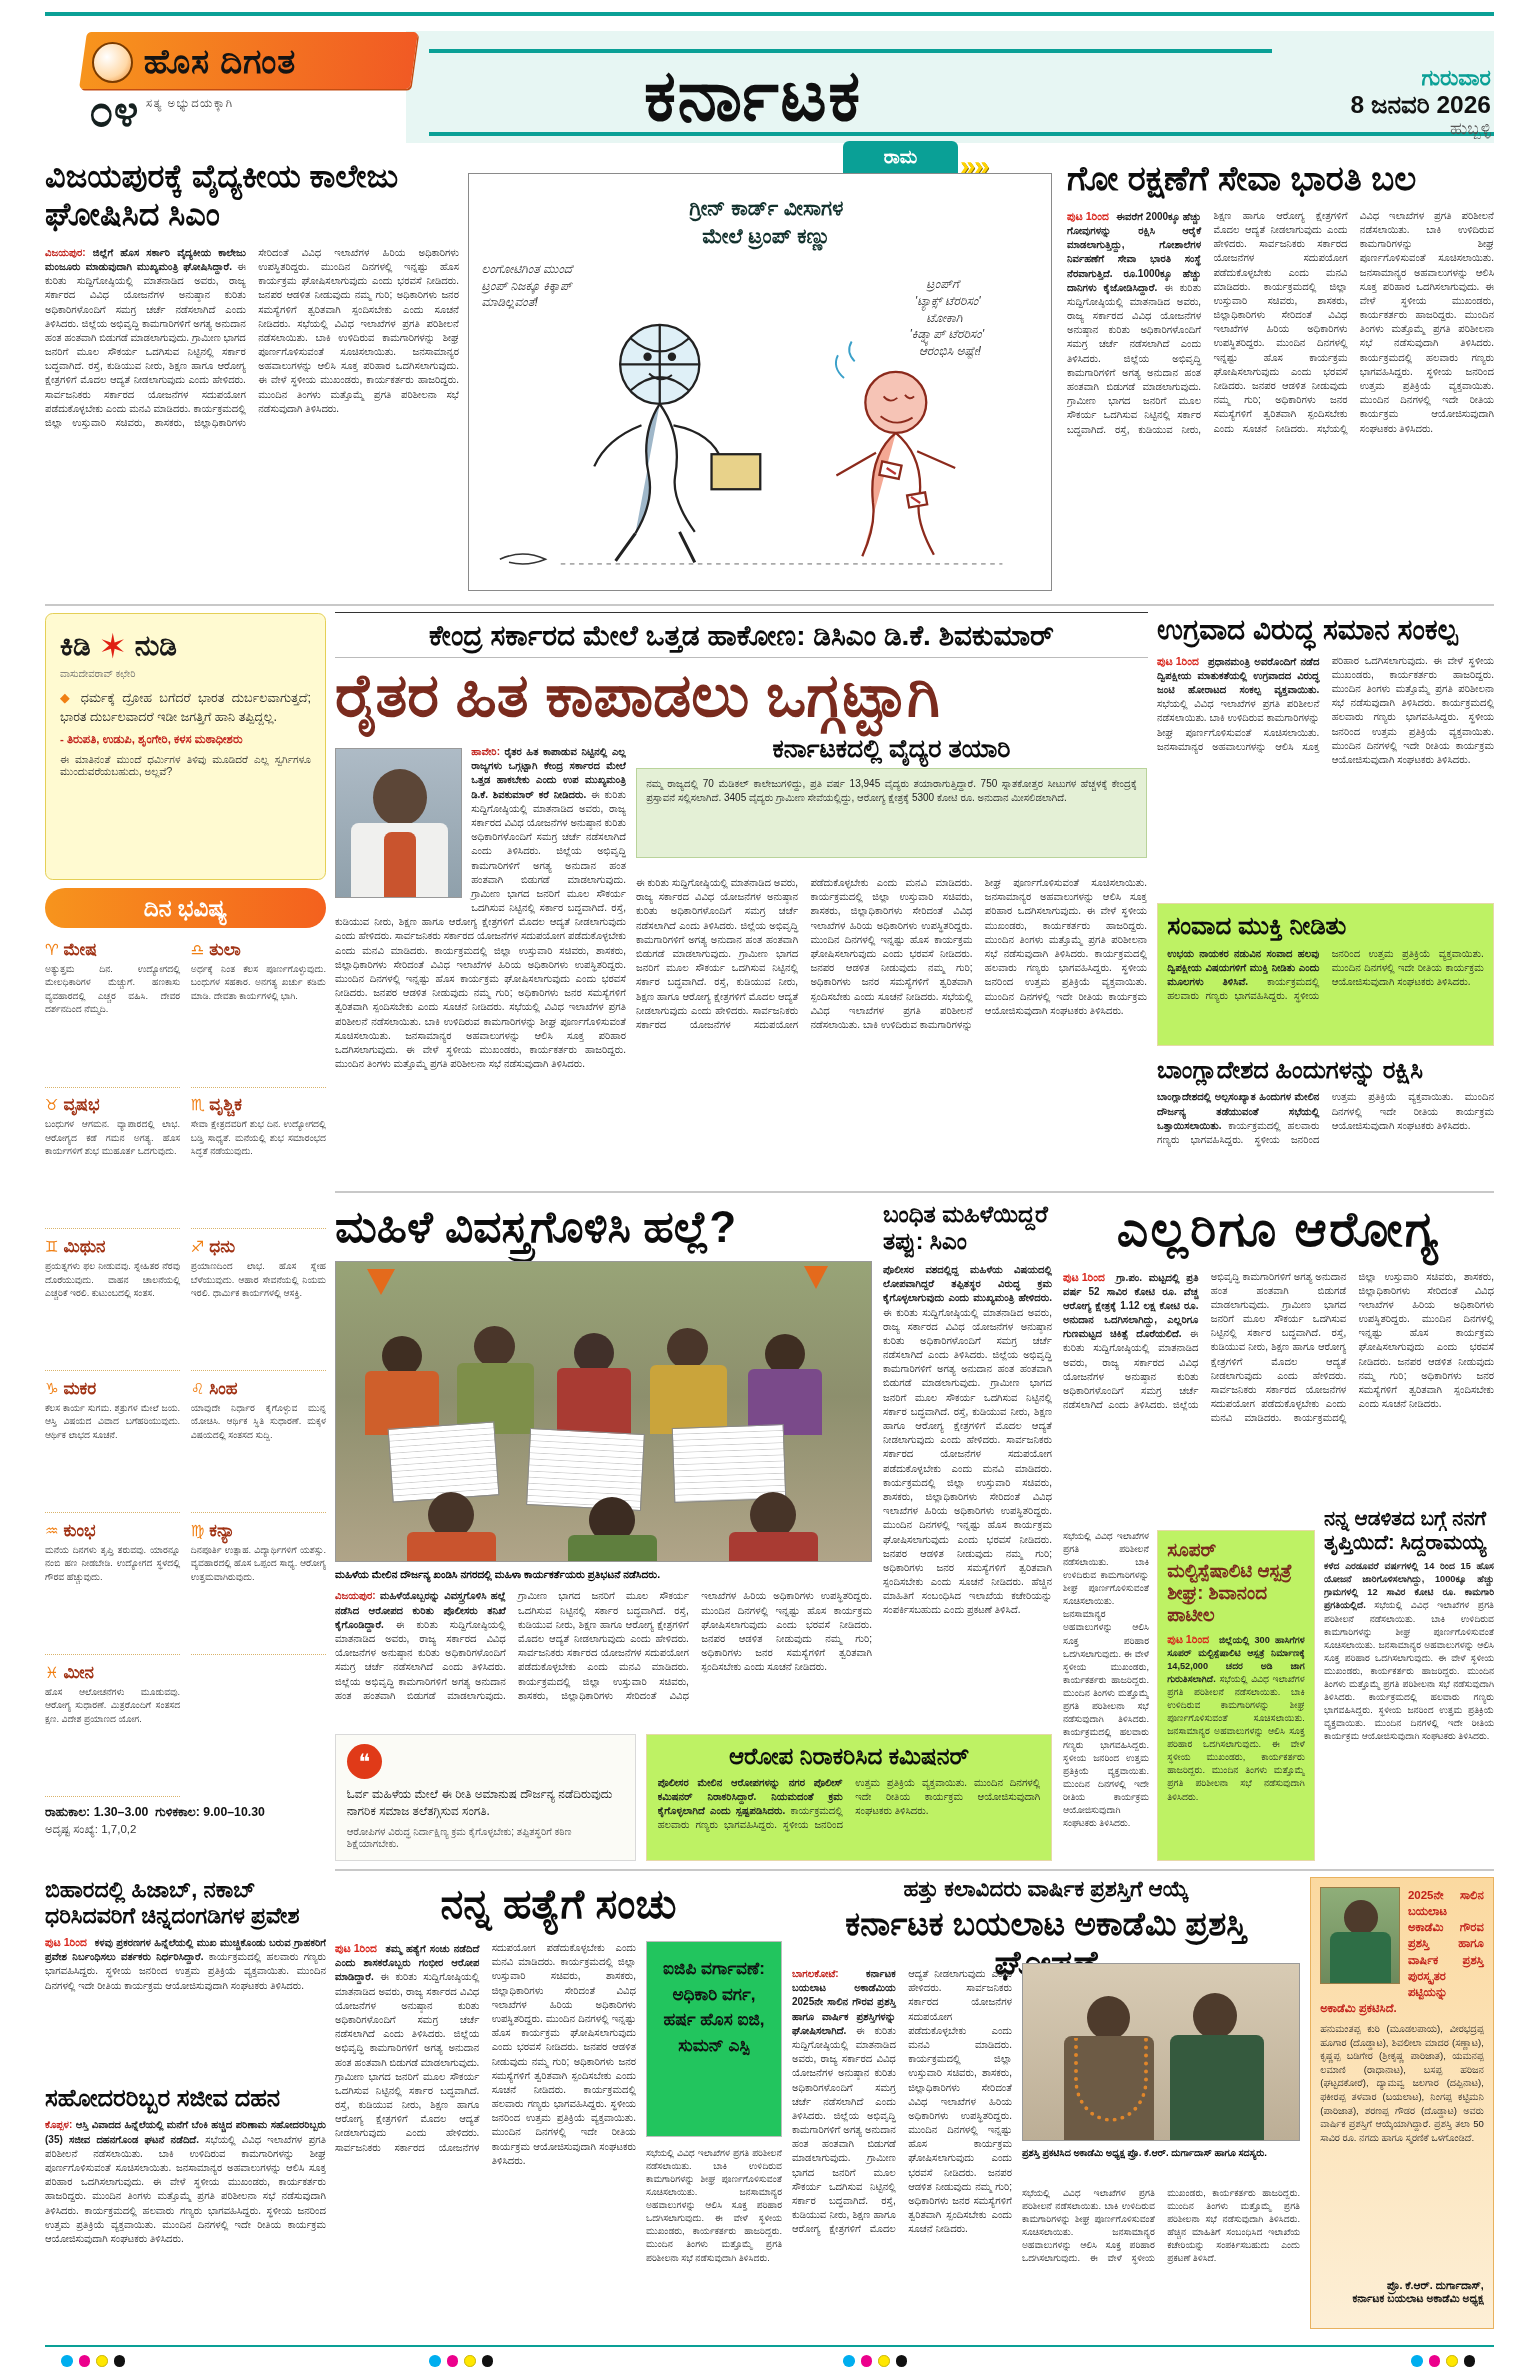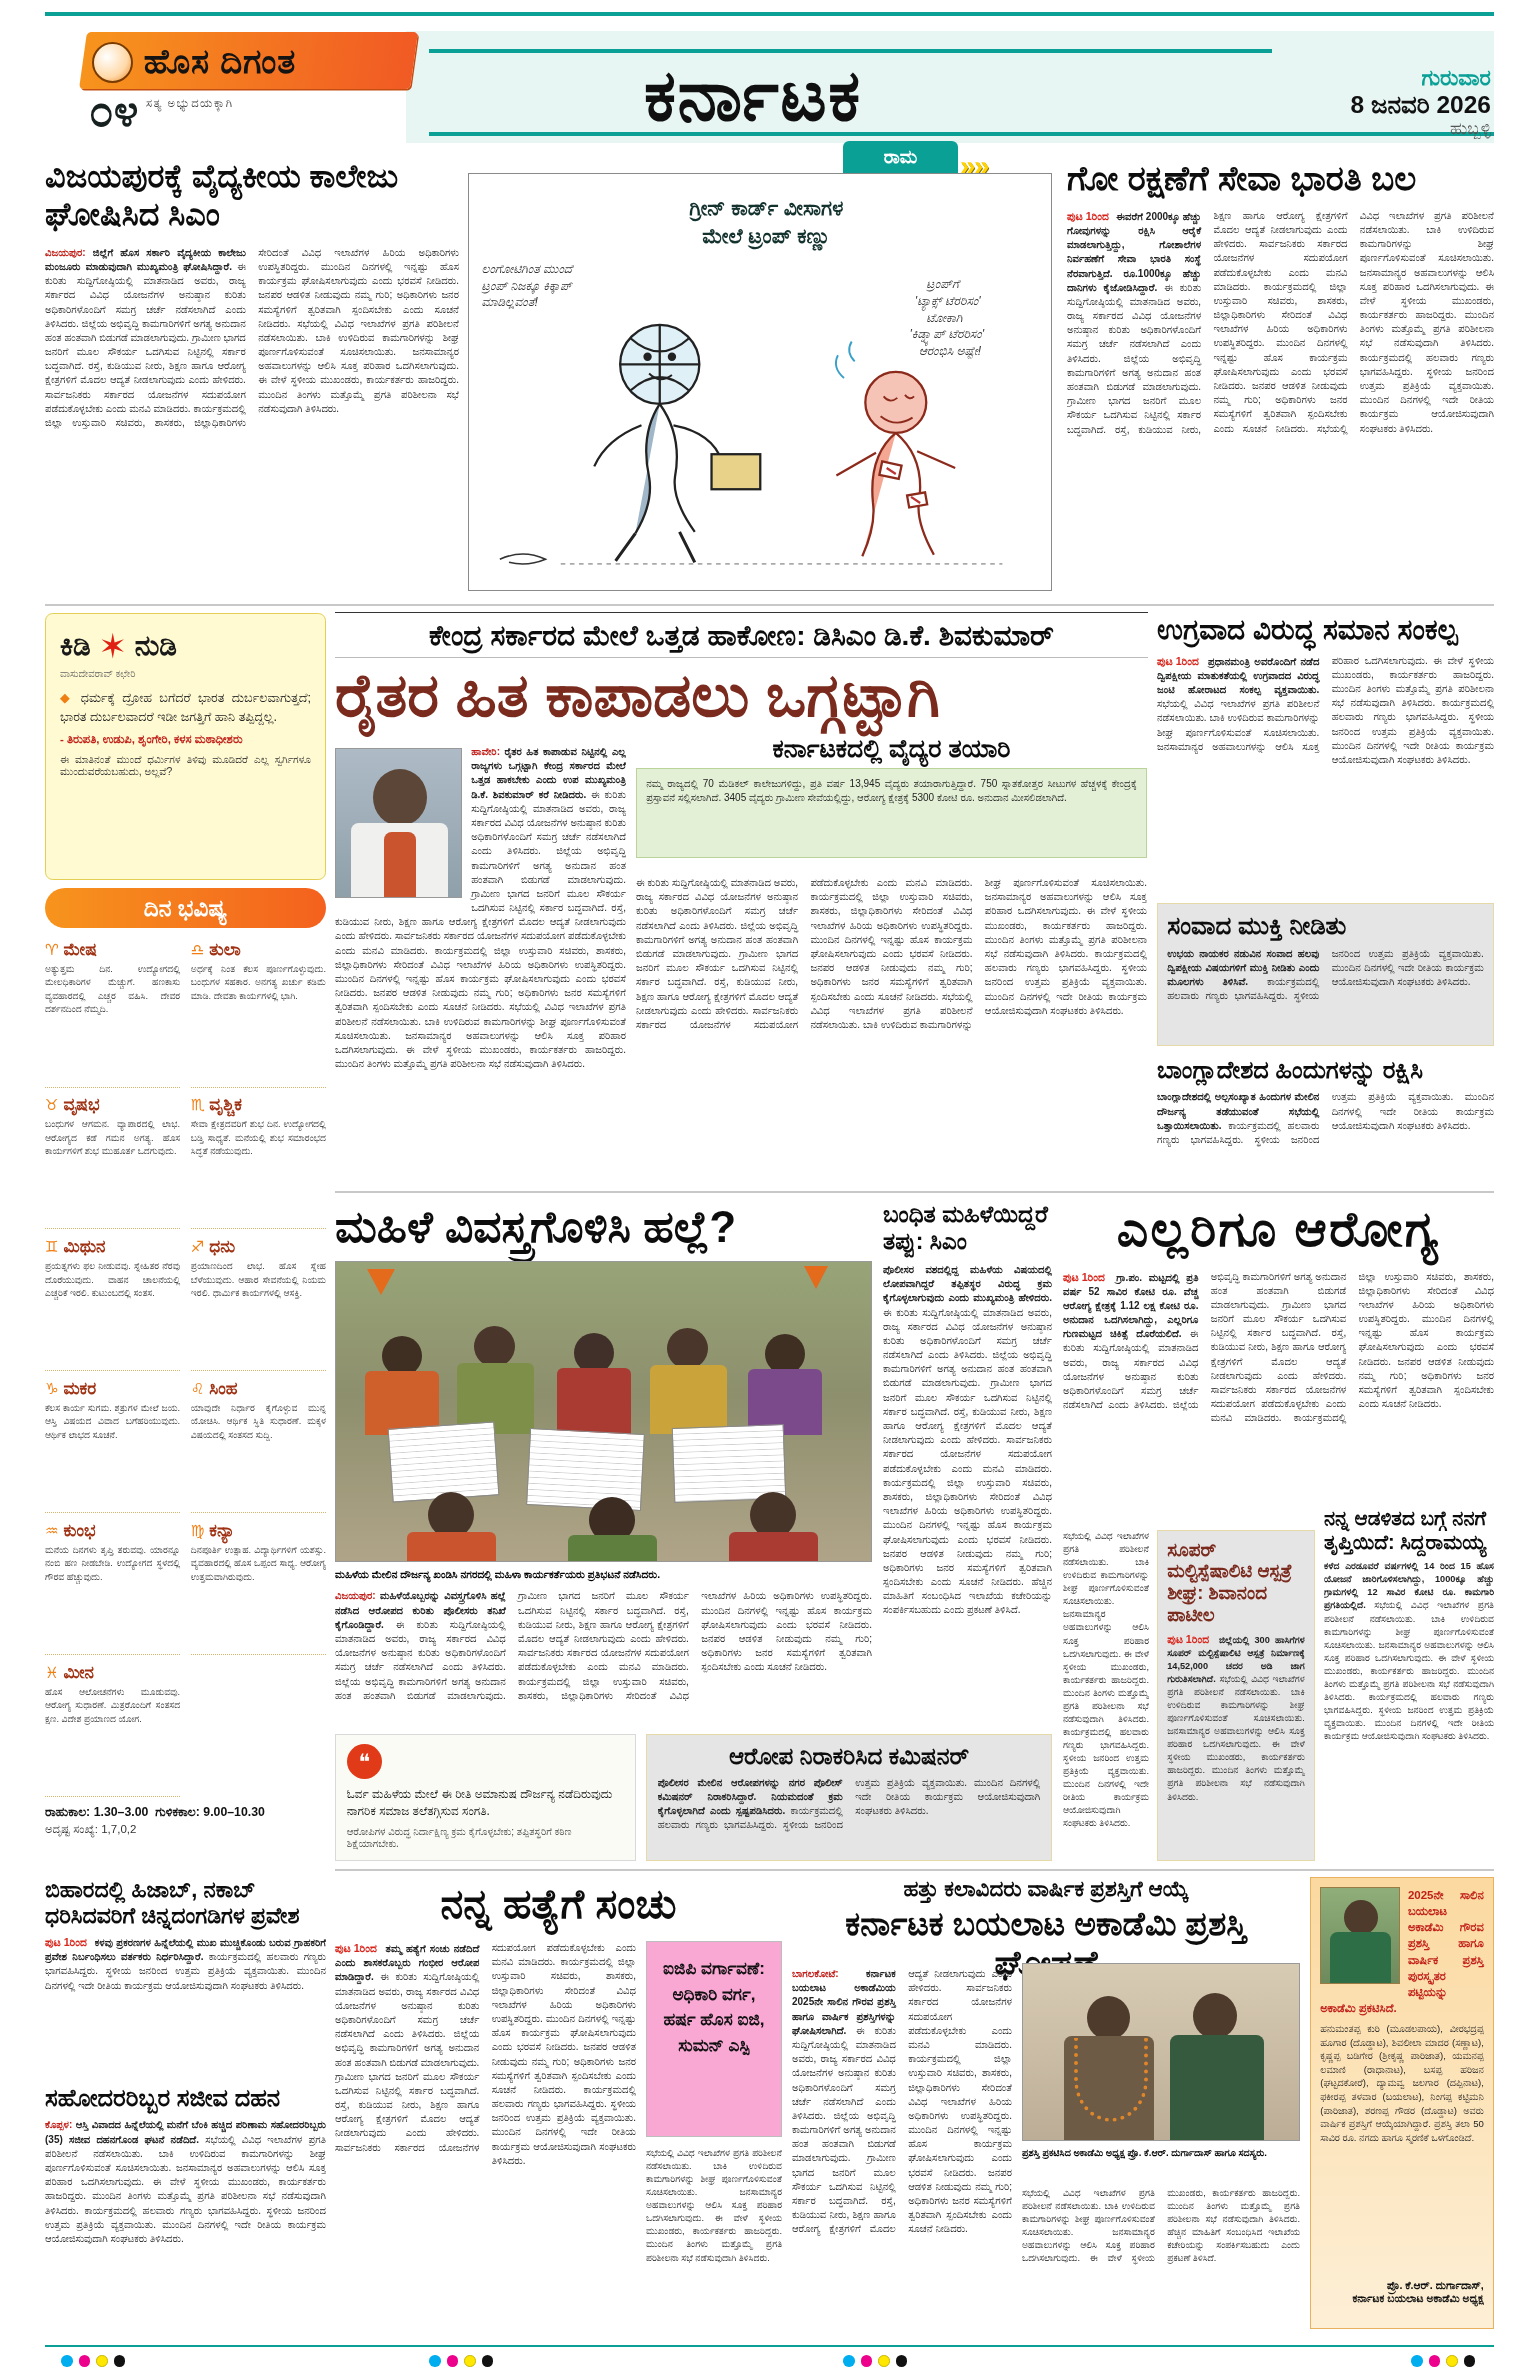--- a/index.html
+++ b/index.html
@@ -46,22 +46,22 @@
      font-size:23px;font-weight:bold;text-align:center;line-height:40px;}
   .z-grid{display:grid;grid-template-columns:1fr 1fr;column-gap:10.7px;row-gap:7.7px;}
   .z-cell{border-bottom:0.8px dotted #d9b36a;padding-bottom:6.1px;}
   .z-name{font-size:17px;font-weight:bold;color:#a03214;}
   .z-sym{color:#f07f13;font-size:15.3px;}
   .z-text{font-size:9.2px;line-height:1.45;color:#333;text-align:justify;margin-top:3.1px;}
   .rahu{font-size:12.3px;font-weight:bold;color:#111;line-height:1.6;}
   .lucky{font-size:11.5px;color:#333;}
   .kicker{border-top:1.5px solid #333;border-bottom:0.8px solid #bbb;padding:6.1px 0 4.6px;}
   .green-box{background:#e4f0d6;border:0.8px solid #b9d39a;padding:7.7px 9.2px;}
-  .cream{background:#e5e5e5;border:0.8px solid #e6d9a8;}
-  .graybox{background:#f9a8d4;border:0.8px solid #bdbdbd;}
+  .cream{background:#bef264;border:0.8px solid #e6d9a8;}
+  .graybox{background:#22c55e;border:0.8px solid #bdbdbd;}
   .peach{background:linear-gradient(180deg,#fbd9a0,#fdefd6);border:0.8px solid #e8b15e;}
   .qbox{border:0.8px solid #d9d9d9;background:#fbfbf6;padding:9.2px 10.7px;}
   .qicon{width:35px;height:35px;border-radius:50%;background:#e03a18;color:#fff;font-size:21.5px;
      display:flex;align-items:center;justify-content:center;float:left;margin:0 9.2px 3.1px 0;}
   .caption{font-size:10.4px;font-weight:bold;color:#000;line-height:1.35;}
   .photo{position:relative;overflow:hidden;border:0.8px solid #999;}
   .ph-head{position:absolute;border-radius:50%;}
   .ph-body{position:absolute;border-radius:6.1px 6.1px 0 0;}
   .ph-card{position:absolute;background:repeating-linear-gradient(#fff,#fff 4.6px,#cfcfcf 5.4px,#fff 6.1px);border:0.8px solid #8a8a8a;}
   .sil-head{position:absolute;border-radius:50%;background:#4e3b2c;}

